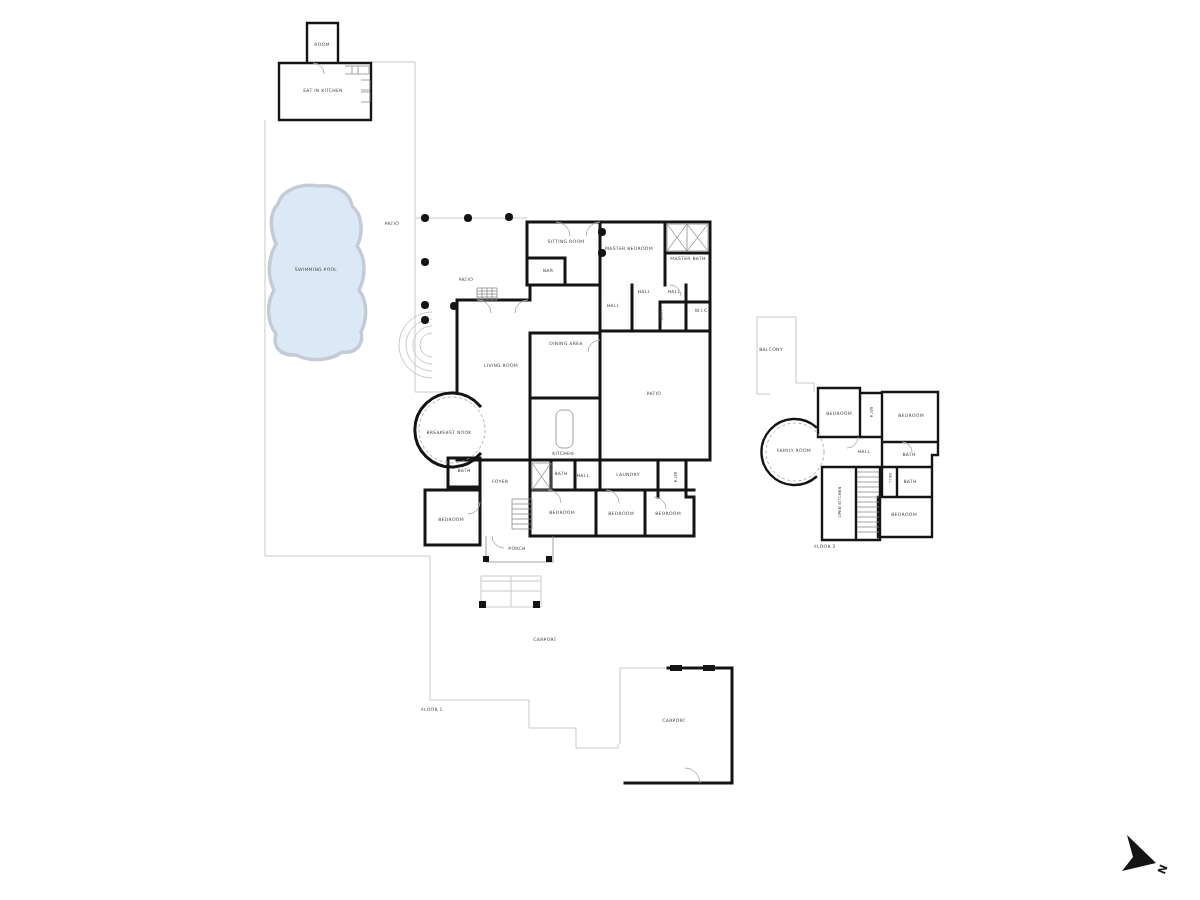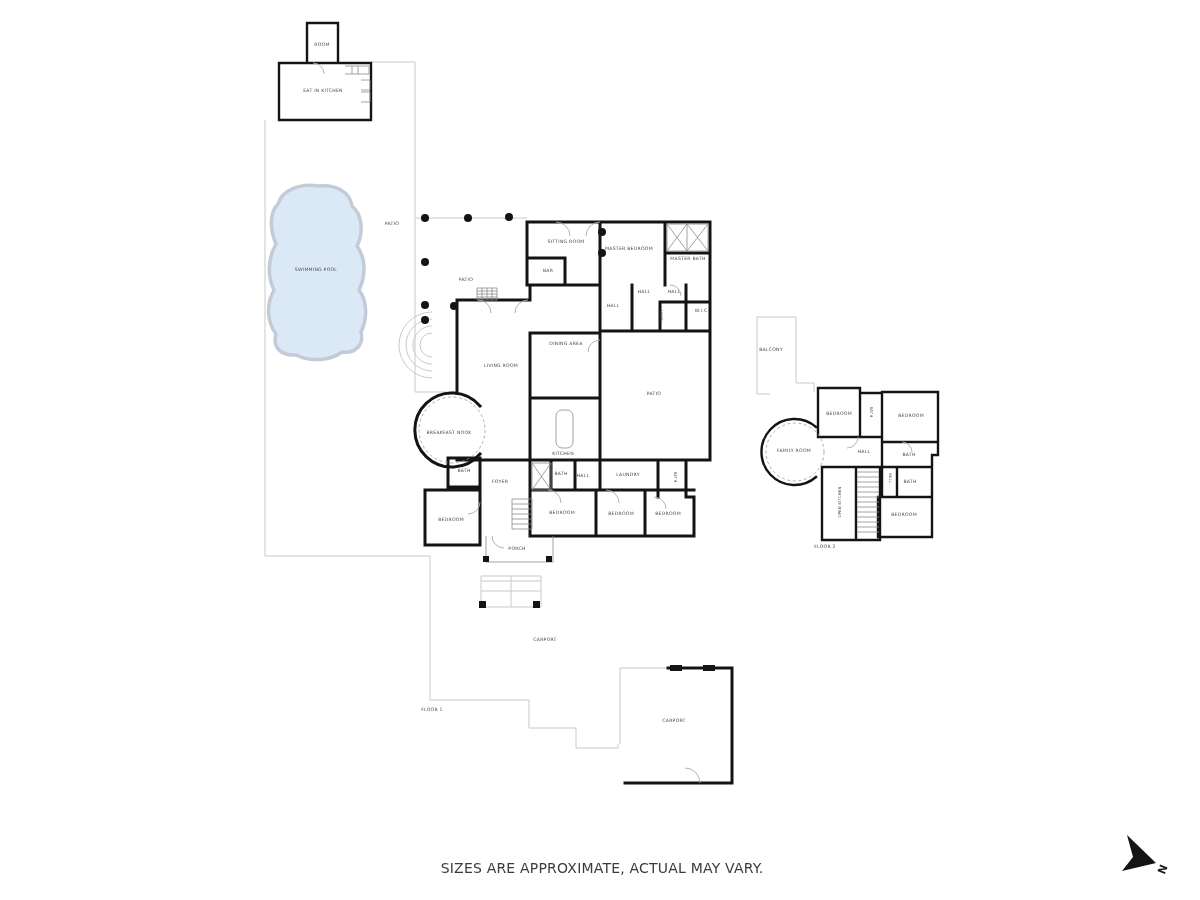--- a/index.html
+++ b/index.html
@@ -193,15 +193,14 @@
       <span class="plan-label" style="left: 794px; top: 450px; transform: translate(-50%, -50%);">FAMILY ROOM</span>
       <span class="plan-label" style="left: 864px; top: 451px; transform: translate(-50%, -50%);">HALL</span>
       <span class="plan-label" style="left: 909px; top: 454px; transform: translate(-50%, -50%);">BATH</span>
       <span class="plan-label" style="left: 890px; top: 478px; font-size: 3.8px; transform: translate(-50%, -50%) rotate(90deg);">HALL</span>
       <span class="plan-label" style="left: 910px; top: 481px; transform: translate(-50%, -50%);">BATH</span>
       <span class="plan-label" style="left: 839px; top: 502px; font-size: 3.8px; transform: translate(-50%, -50%) rotate(-90deg);">OPEN KITCHEN</span>
       <span class="plan-label" style="left: 904px; top: 514px; transform: translate(-50%, -50%);">BEDROOM</span>
       <span class="plan-label" style="left: 825px; top: 546px; transform: translate(-50%, -50%);">FLOOR 2</span>
     </div>
 
-  <div class="disclaimer">SIZES ARE APPROXIMATE, ACTUAL MAY VARY.</div>
   <div class="north-n">N</div>
 </div>
 
 </body></html>

